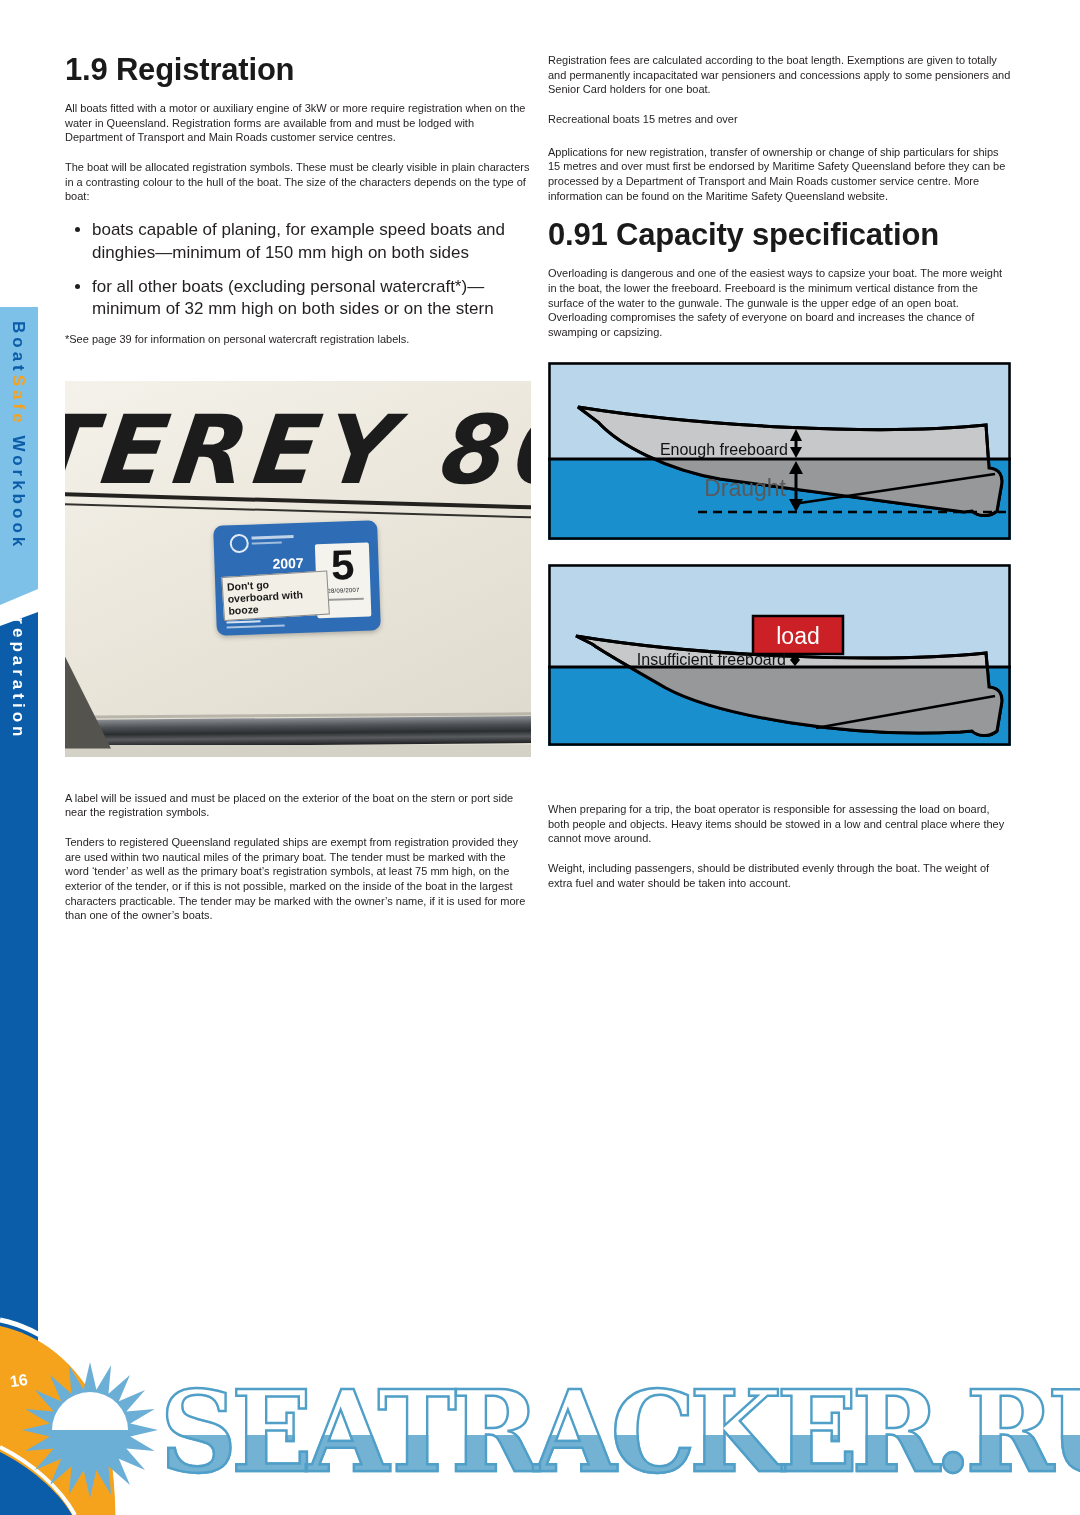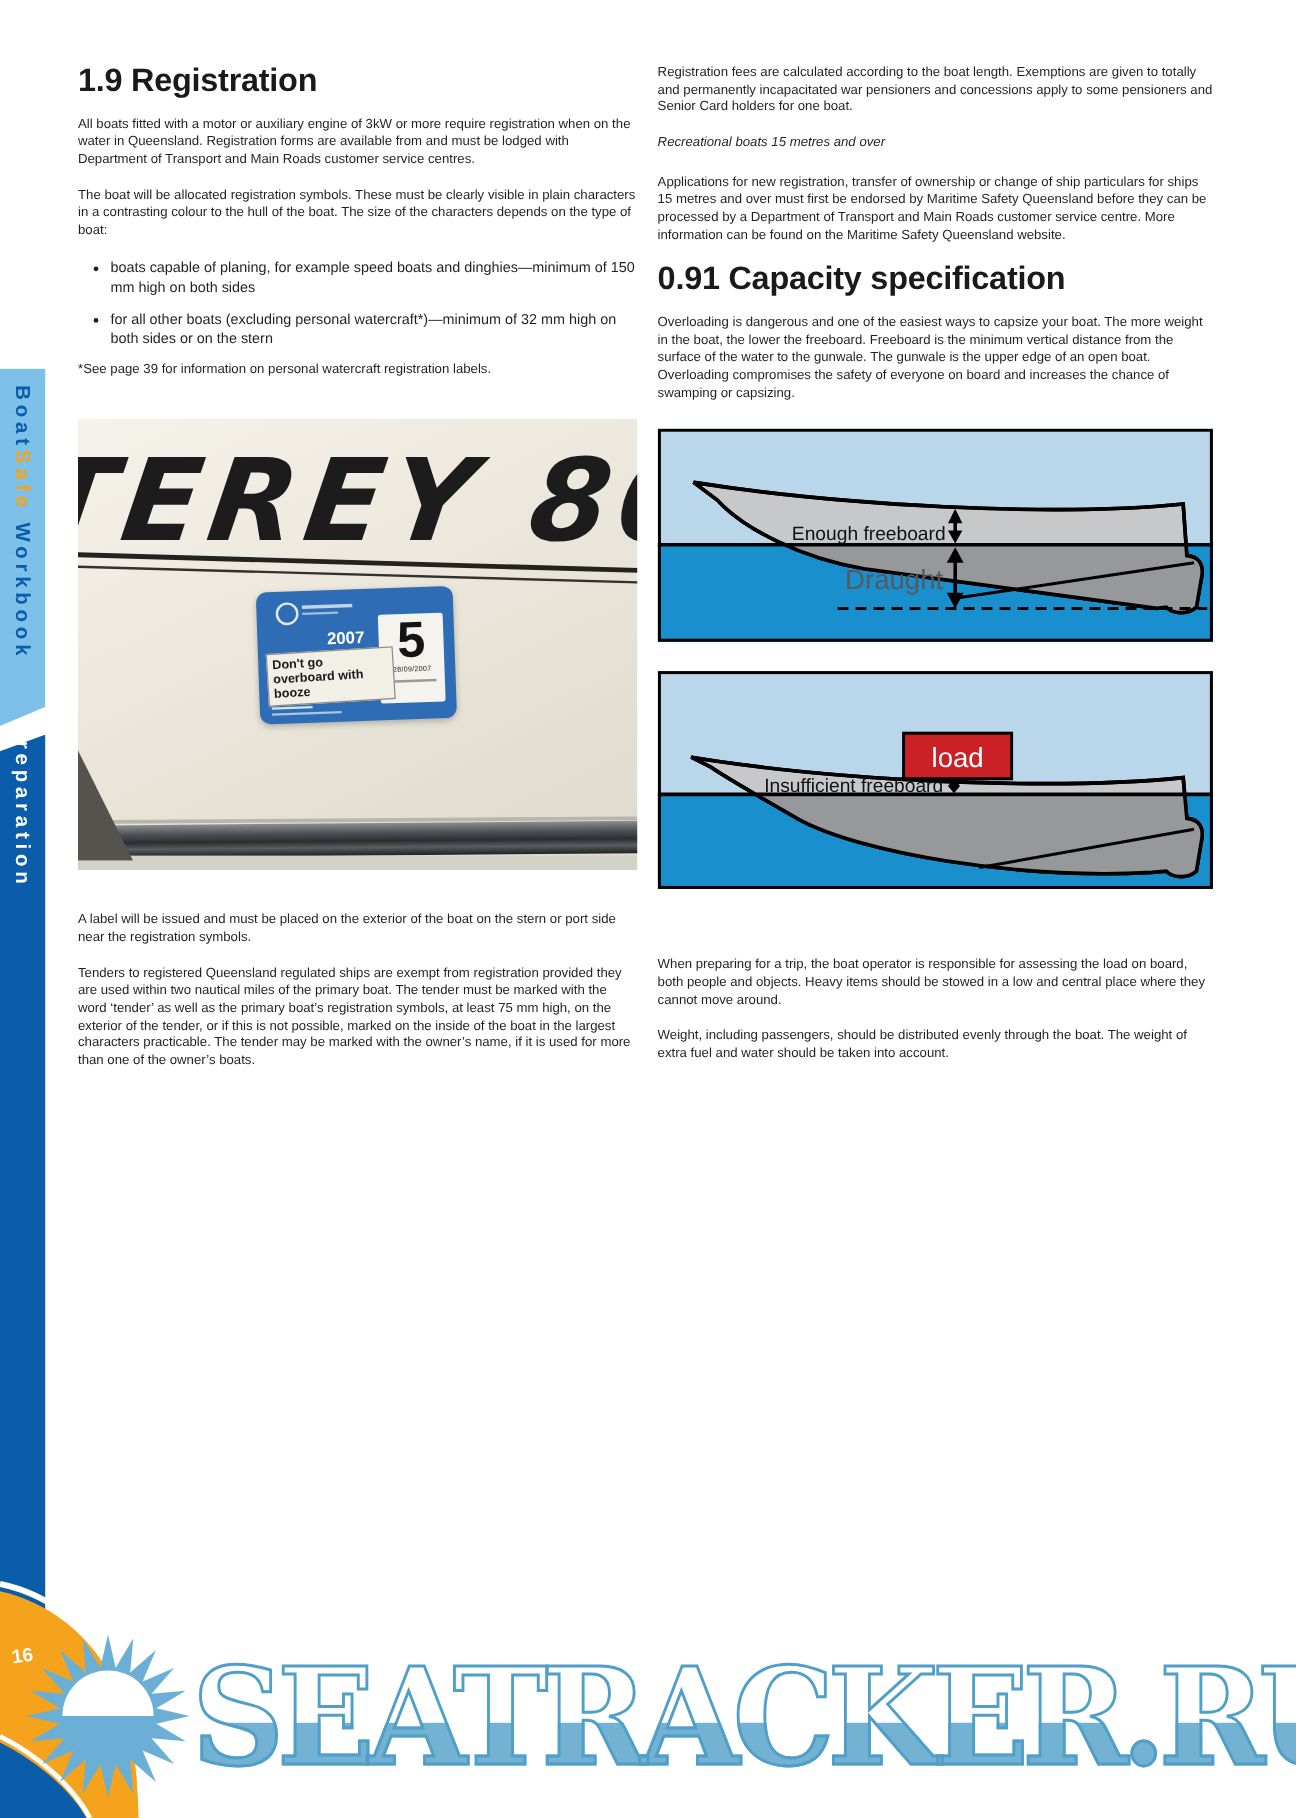--- a/index.html
+++ b/index.html
@@ -14,25 +14,25 @@
     background:#7ec1e8; clip-path:polygon(0 0,100% 0,100% calc(100% - 16px),0 100%); }
   .vtext { writing-mode:vertical-rl; font-weight:bold; font-size:17px; letter-spacing:4px;
     position:absolute; left:8px; white-space:nowrap; }
   .brand { top:321px; color:#0b5ca9; }
   .brand .safe { color:#f6a21f; }
   .section-label { top:602px; color:#ffffff; }
   
   .col { position:absolute; top:53px; }
   .col-left  { left:65px;  width:466px; }
   .col-right { left:548px; width:463px; }
-  h1 { font-size:27px; line-height:1.1; margin:0 0 14px; color:#1a1a1a; letter-spacing:-0.2px; }
+  h1 { font-size:31px; line-height:1.1; margin:0 0 14px; color:#1a1a1a; letter-spacing:-0.2px; }
   .col p { margin:0 0 15px; font-size:11px; line-height:1.335; }
-  .subhead { font-style:italic; margin:3px 0 18px !important; }
+  .subhead { margin:3px 0 18px !important; }
   ul.bullets { margin:0 0 6px; padding-left:27px; }
-  ul.bullets li { font-size:12px; line-height:1.335; margin-bottom:11px; }
+  ul.bullets li { font-size:17px; line-height:1.335; margin-bottom:11px; }
   .footnote { margin-top:4px !important; }
   
   .photo { position:relative; width:466px; height:376px; margin:34px 0 34px; overflow:hidden;
     background:linear-gradient(155deg,#f5f2eb 0%,#ece8dd 40%,#ddd9cc 100%); }
   .hull-text { position:absolute; left:-34px; top:14px; font-family:"DejaVu Sans",sans-serif;
     font-weight:bold; font-style:italic; font-size:95px; letter-spacing:7px; color:#1c1c1c;
     transform:skewX(-8deg); white-space:nowrap; }
   .pinstripe { position:absolute; left:-10px; top:118px; width:500px; transform:rotate(1.6deg); }
   .pinstripe .l1 { height:4px; background:#24221f; }
   .pinstripe .l2 { height:2px; background:#33312d; margin-top:7px; }

